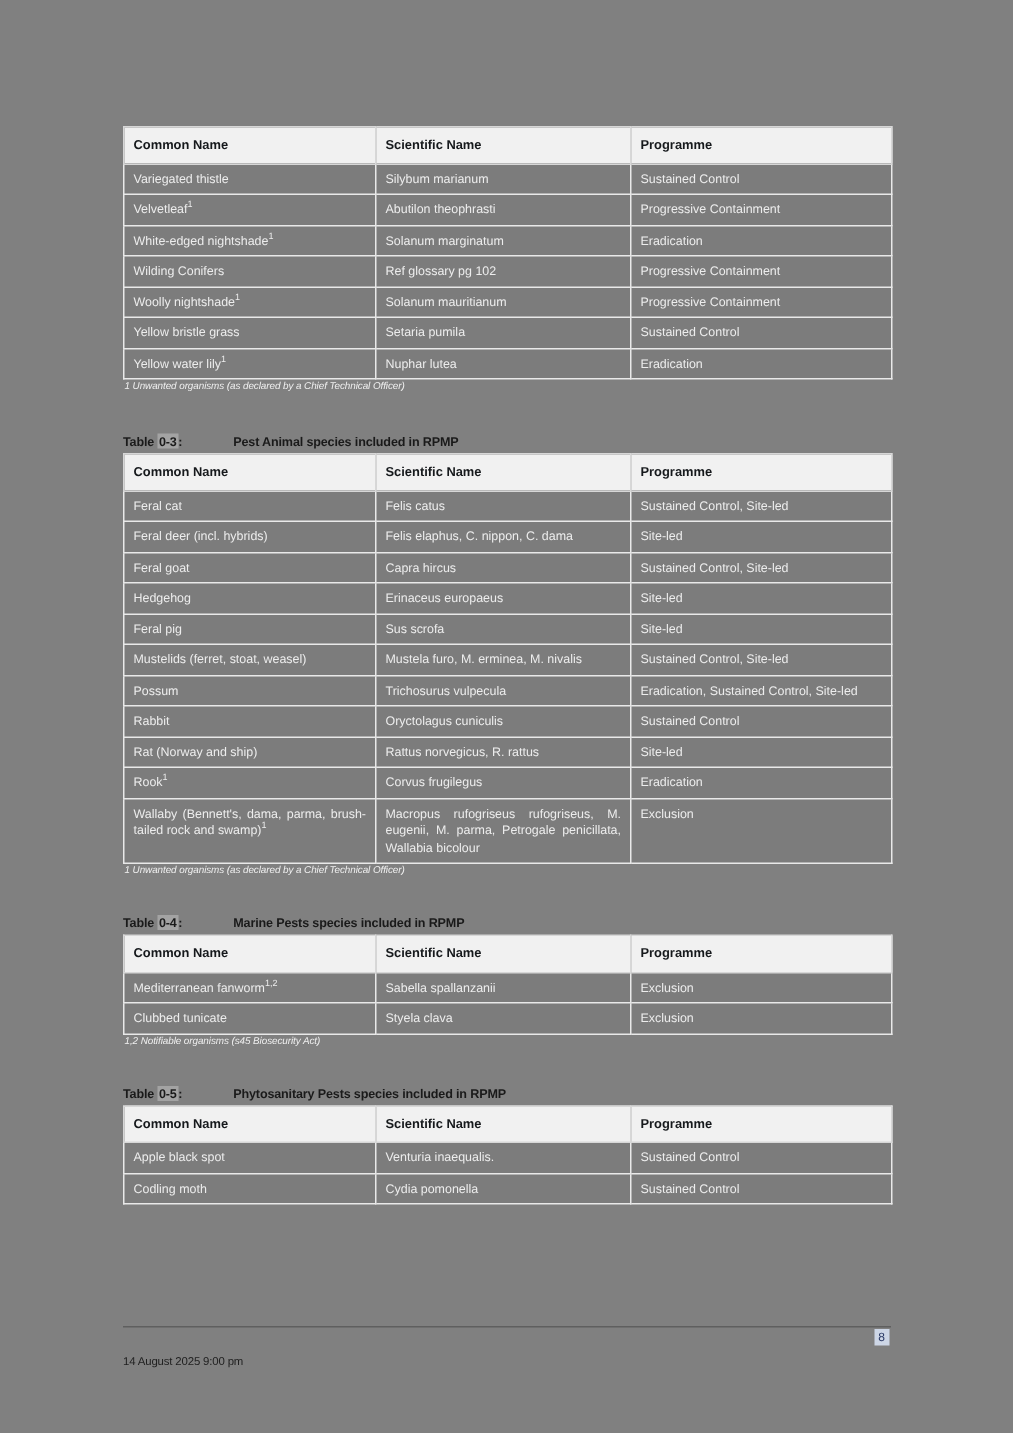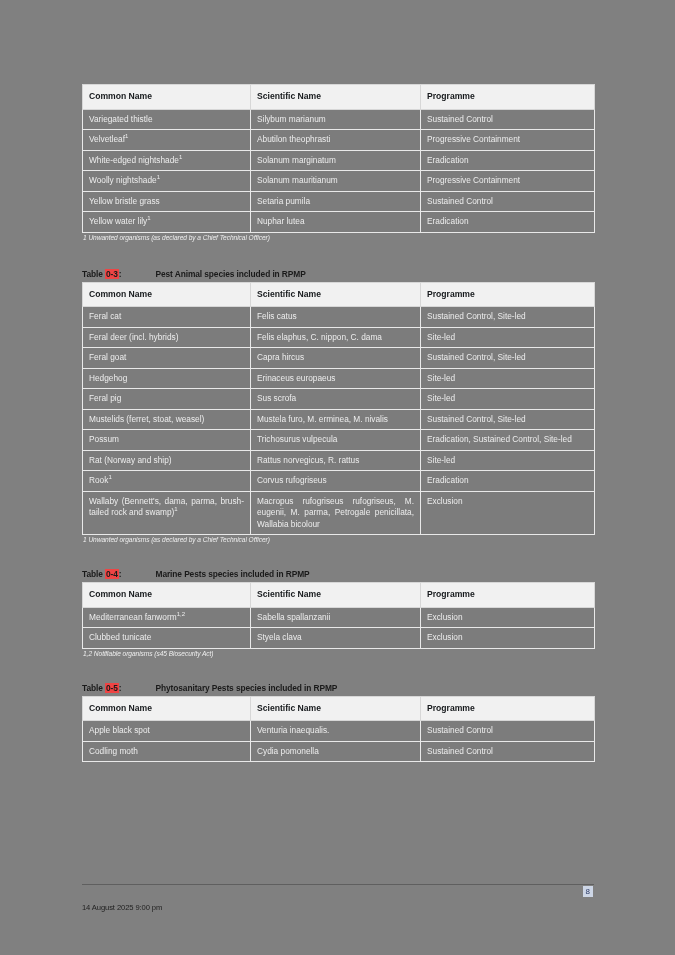--- a/index.html
+++ b/index.html
@@ -35,21 +35,21 @@
   .table-caption {
     font-size: 8.4px;
     font-weight: bold;
     color: #1a1a1a;
     margin: 0 0 3px 0;
     letter-spacing: -0.1px;
     white-space: nowrap;
   }
   .table-caption .cap-label { }
   .table-caption .cap-num {
-    background: #ef4444;
+    background: #a3a3a3;
     padding: 0 1px;
   }
   .table-caption .cap-tab {
     display: inline-block;
     width: 34px;
   }
 
   
   table.doc-table {
     border-collapse: collapse;
@@ -159,20 +159,25 @@
           </tr>
           <tr>
             <td><span>Velvetleaf</span><sup>1</sup></td>
             <td class="sci">Abutilon theophrasti</td>
             <td>Progressive Containment</td>
           </tr>
           <tr>
             <td><span>White-edged nightshade</span><sup>1</sup></td>
             <td class="sci">Solanum marginatum</td>
             <td>Eradication</td>
+          </tr>
+          <tr>
+            <td><span>Wilding Conifers</span><sup></sup></td>
+            <td class="sci">Ref glossary pg 102</td>
+            <td>Progressive Containment</td>
           </tr>
           <tr>
             <td><span>Woolly nightshade</span><sup>1</sup></td>
             <td class="sci">Solanum mauritianum</td>
             <td>Progressive Containment</td>
           </tr>
           <tr>
             <td><span>Yellow bristle grass</span><sup></sup></td>
             <td class="sci">Setaria pumila</td>
             <td>Sustained Control</td>
@@ -236,27 +241,32 @@
             <td><span>Mustelids (ferret, stoat, weasel)</span><sup></sup></td>
             <td class="sci">Mustela furo, M. erminea, M. nivalis</td>
             <td>Sustained Control, Site-led</td>
           </tr>
           <tr>
             <td><span>Possum</span><sup></sup></td>
             <td class="sci">Trichosurus vulpecula</td>
             <td class="just">Eradication, Sustained Control, Site-led</td>
           </tr>
           <tr>
+            <td><span>Rabbit</span><sup></sup></td>
+            <td class="sci">Oryctolagus cuniculis</td>
+            <td>Sustained Control</td>
+          </tr>
+          <tr>
             <td><span>Rat (Norway and ship)</span><sup></sup></td>
             <td class="sci">Rattus norvegicus, R. rattus</td>
             <td>Site-led</td>
           </tr>
           <tr>
             <td><span>Rook</span><sup>1</sup></td>
-            <td class="sci">Corvus rufogriseus</td>
+            <td class="sci">Corvus frugilegus</td>
             <td>Eradication</td>
           </tr>
           <tr>
             <td class="just"><span>Wallaby (Bennett's, dama, parma, brush-tailed rock and swamp)</span><sup>1</sup></td>
             <td class="sci just">Macropus rufogriseus rufogriseus, M. eugenii, M. parma, Petrogale penicillata, Wallabia bicolour</td>
             <td>Exclusion</td>
           </tr>
         </tbody>
       </table>
       <div class="footnote">1 Unwanted organisms (as declared by a Chief Technical Officer)</div>

